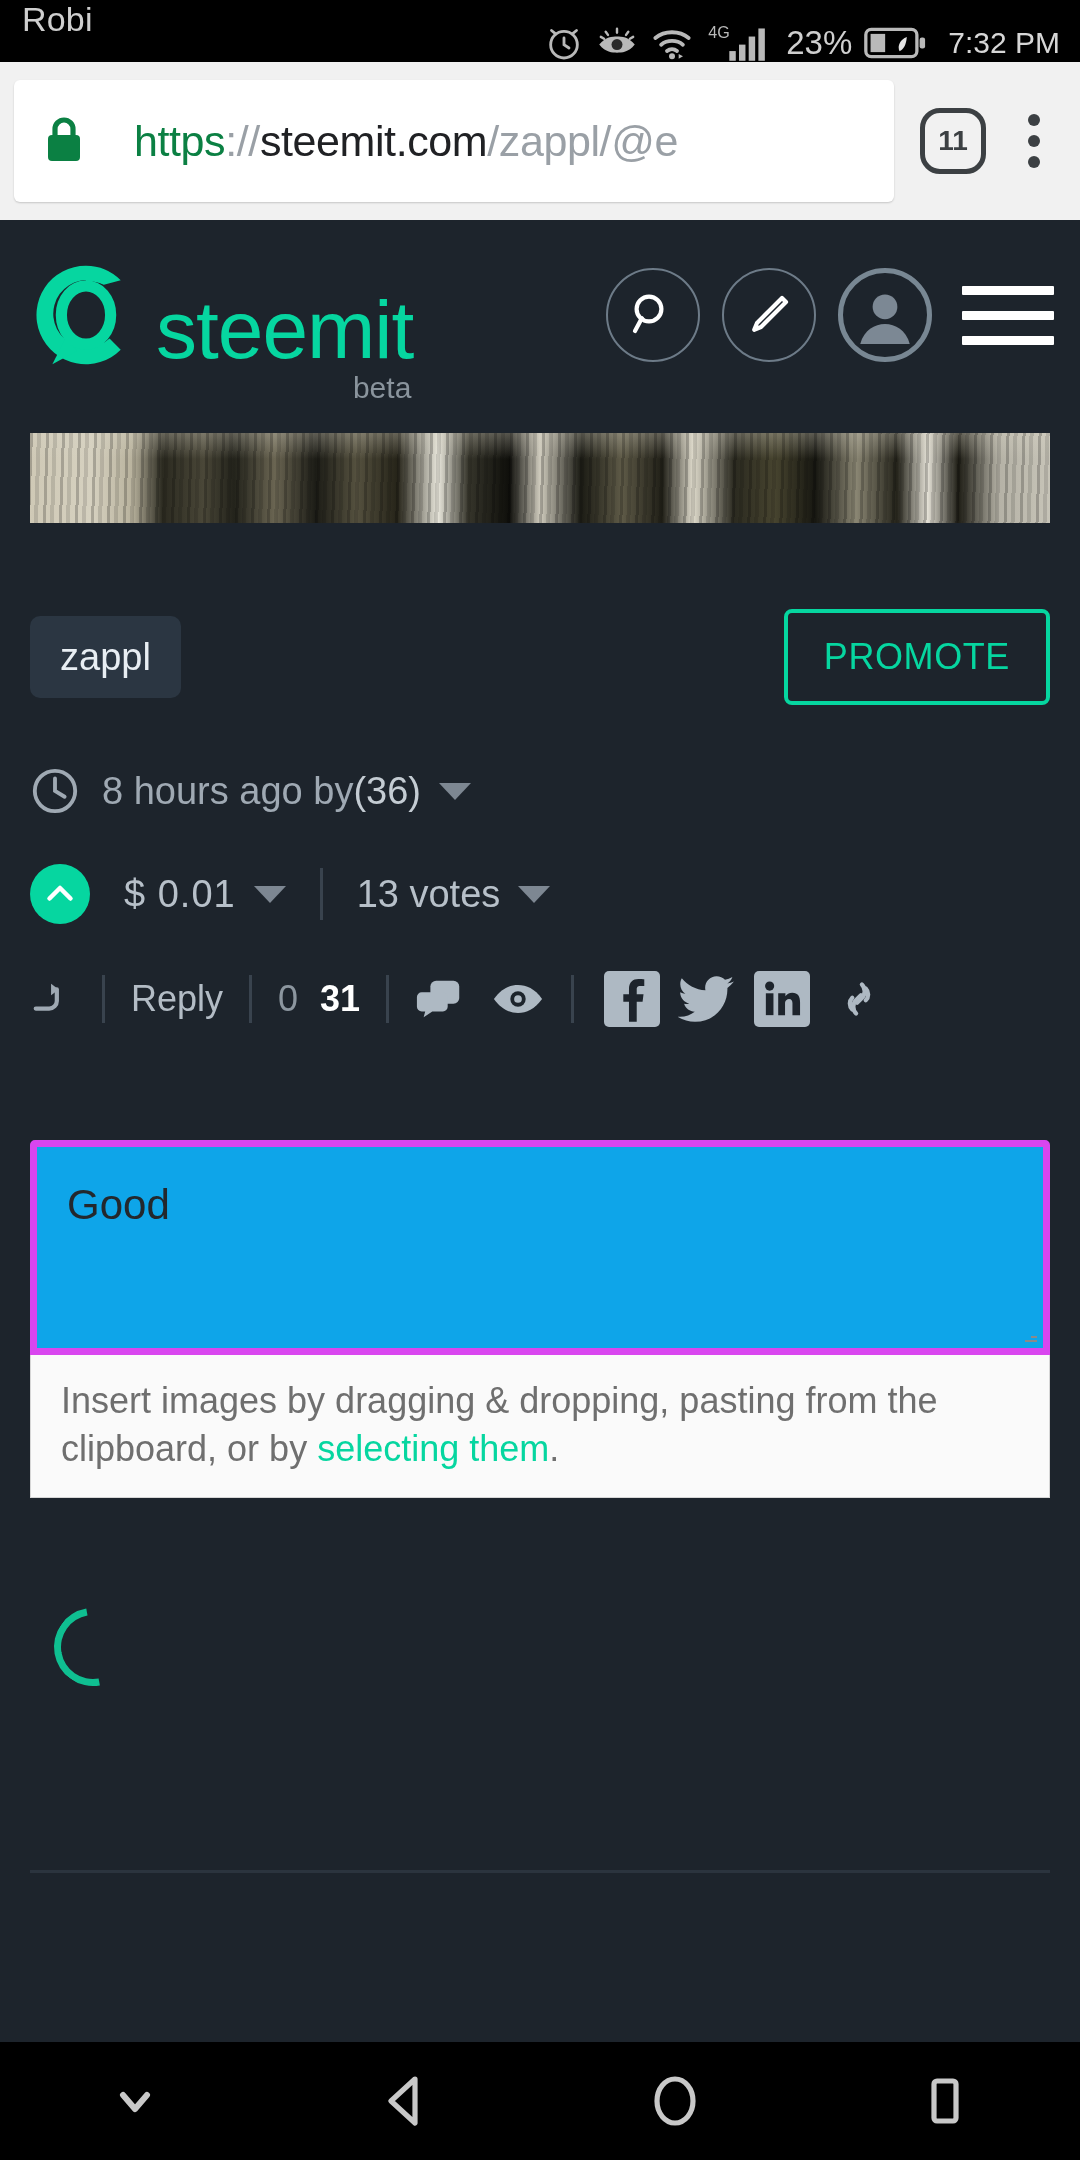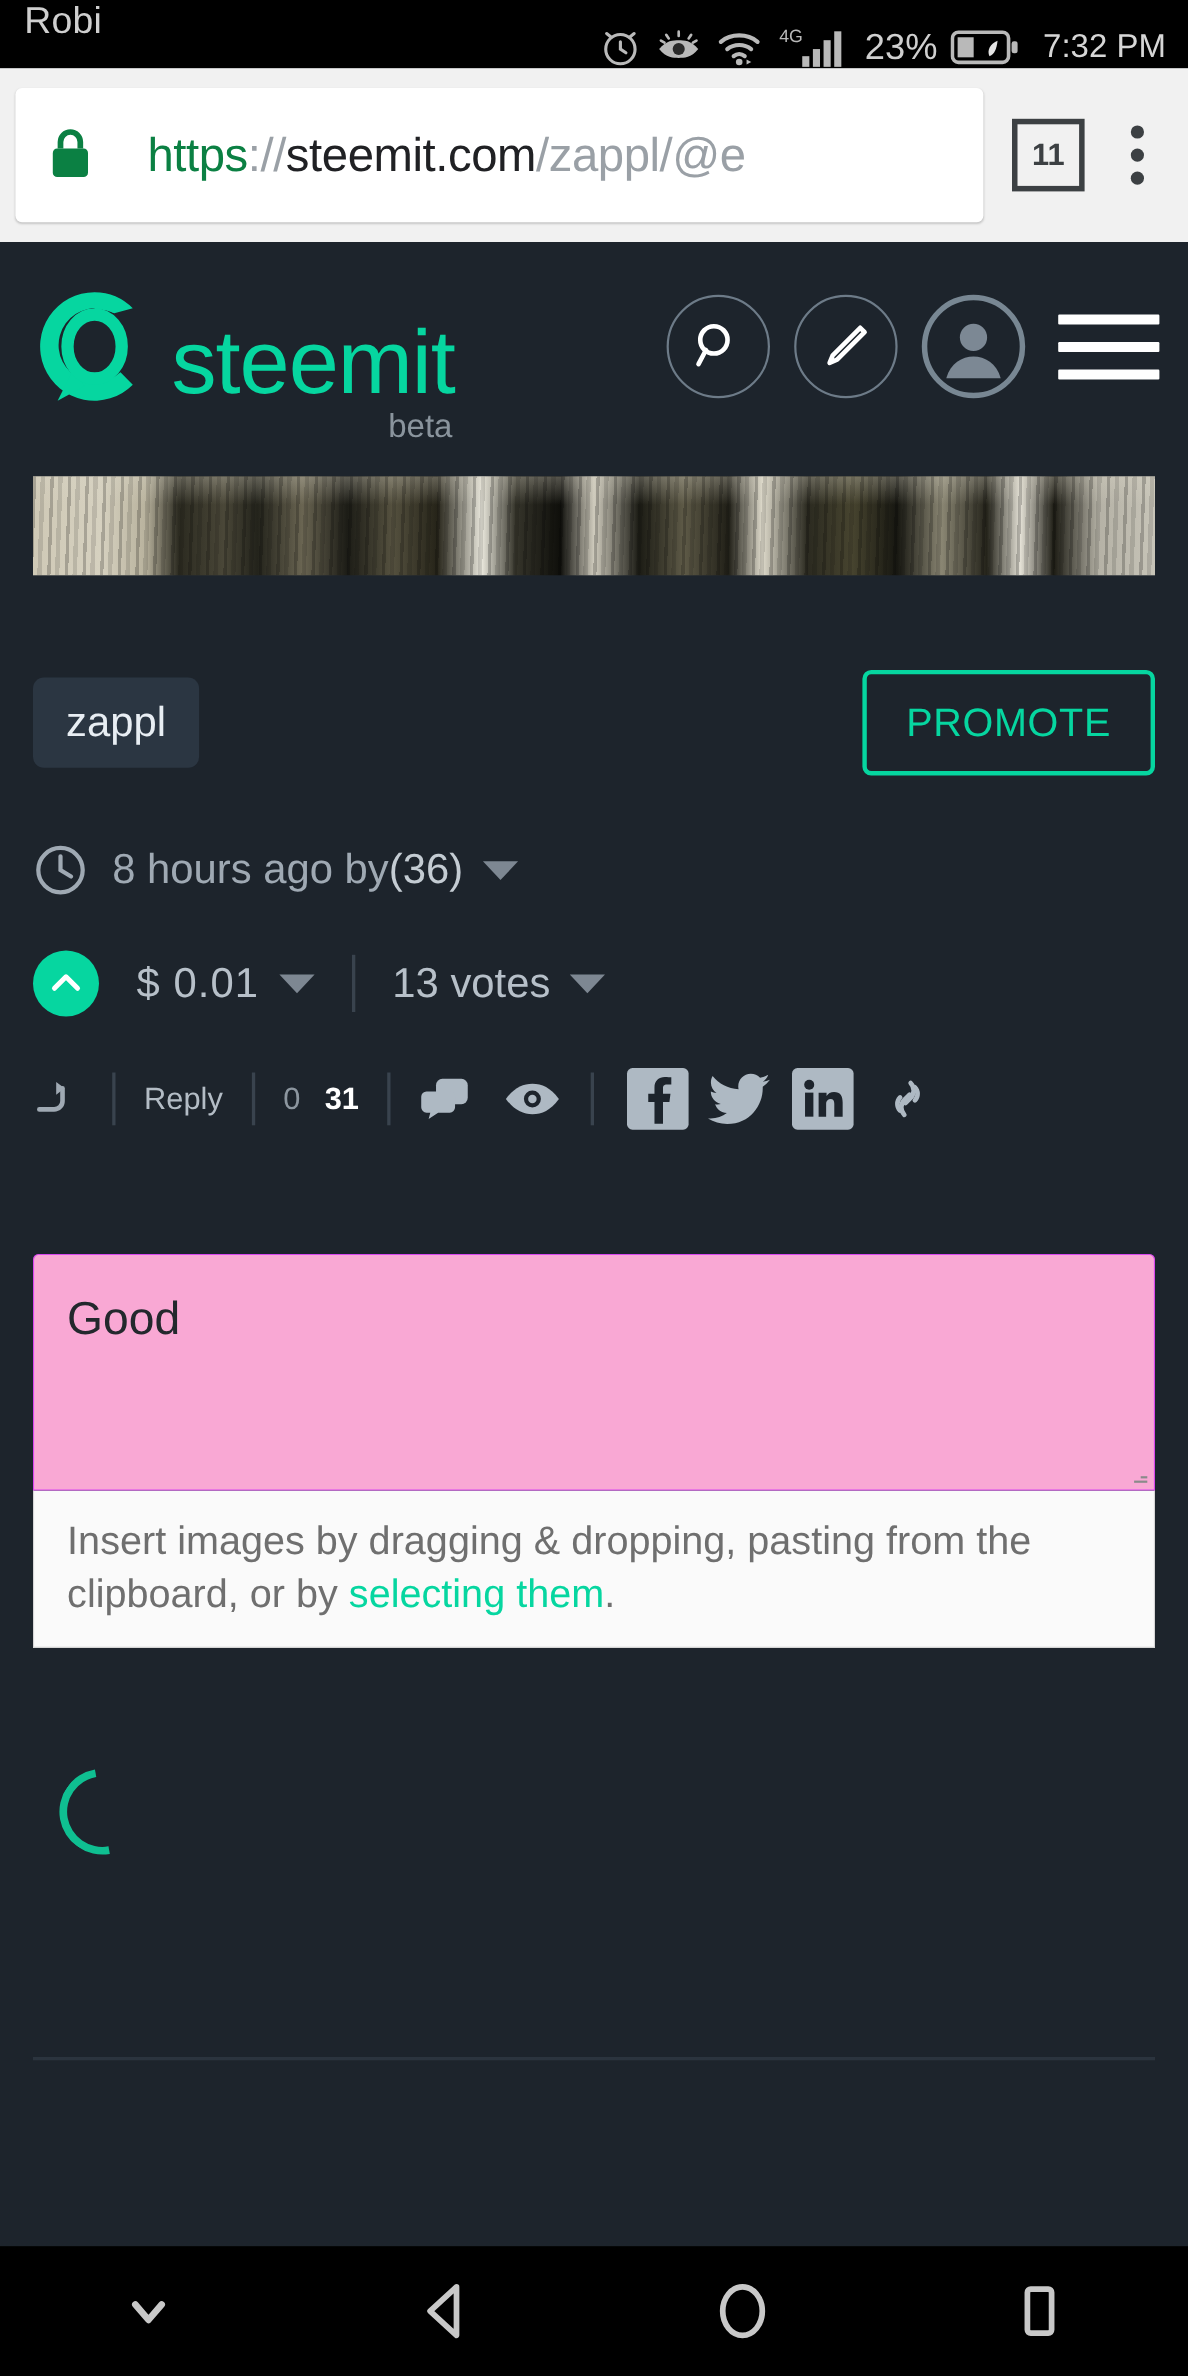--- a/index.html
+++ b/index.html
@@ -36,21 +36,21 @@
     gap:28px;
   }
   .lock{ flex:none; margin-right:20px; }
   .url{ font-size:43px; white-space:nowrap; overflow:hidden; letter-spacing:-0.4px; }
   .url .scheme{ color:#0b8043; }
   .url .sep{ color:#9aa0a6; }
   .url .host{ color:#202124; }
   .url .path{ color:#9aa0a6; }
   .tabcount{
     flex:none; width:66px; height:66px; margin:0 22px 0 26px;
-    border:5px solid #3c4043; border-radius:0;
+    border:5px solid #3c4043; border-radius:20px;
     display:flex; align-items:center; justify-content:center;
     color:#3c4043; font-size:28px; font-weight:600;
   }
   .kebab{ flex:none; width:52px; display:flex; flex-direction:column;
           align-items:center; gap:9px; margin-right:6px; }
   .kebab i{ width:12px; height:12px; border-radius:50%; background:#3c4043; display:block; }
 
   
   .site-header{
     position:absolute; left:0; top:220px; width:1080px; height:190px;
@@ -132,36 +132,36 @@
   .upvote{
     width:60px; height:60px; border-radius:50%; background:#06d6a0;
     display:flex; align-items:center; justify-content:center; flex:none;
   }
   .payout-val{ margin-left:34px; letter-spacing:1px; }
   .vrule{ width:3px; height:52px; background:#39434e; margin:0 34px; }
 
   
   .action-row{
     position:absolute; left:30px; top:962px; width:1020px; height:74px;
-    display:flex; align-items:center; color:#9fa9b3; font-size:28px;
+    display:flex; align-items:center; color:#9fa9b3; font-size:36px;
   }
   .action-row .vrule{ margin:0 26px; height:48px; }
   .reply-link{ color:#b3bcc5; }
   .cnt-zero{ color:#8c969f; margin-right:22px; }
   .cnt-main{ color:#ffffff; font-weight:bold; }
   .ic{ display:flex; align-items:center; }
   .social{ display:flex; align-items:center; gap:18px; margin-left:4px; }
   .sq-icon{ width:56px; height:56px; background:#aeb9c3; border-radius:5px;
             display:flex; align-items:center; justify-content:center; }
 
   
   .editor-wrap{ position:absolute; left:30px; top:1140px; width:1020px; }
   .editor{
-    width:1020px; height:215px; background:#f9a8d4;
-    border:1px solid #d946ef; border-radius:5px 5px 0 0;
+    width:1020px; height:215px; background:#0ea5e9;
+    border:7px solid #d946ef; border-radius:5px 5px 0 0;
     padding:34px 30px; font-size:42px; color:#23282d; position:relative;
   }
   .resize-grip{ position:absolute; right:6px; bottom:5px; width:14px; height:14px; }
   .resize-grip:before, .resize-grip:after{
     content:""; position:absolute; right:0; background:#8a8a8a; height:2px;
   }
   .resize-grip:before{ width:12px; bottom:1px; }
   .resize-grip:after{ width:6px; bottom:5px; }
   .editor-hint{
     width:1020px; background:#fafafa; border:1px solid #d6d6d6; border-top:none;

